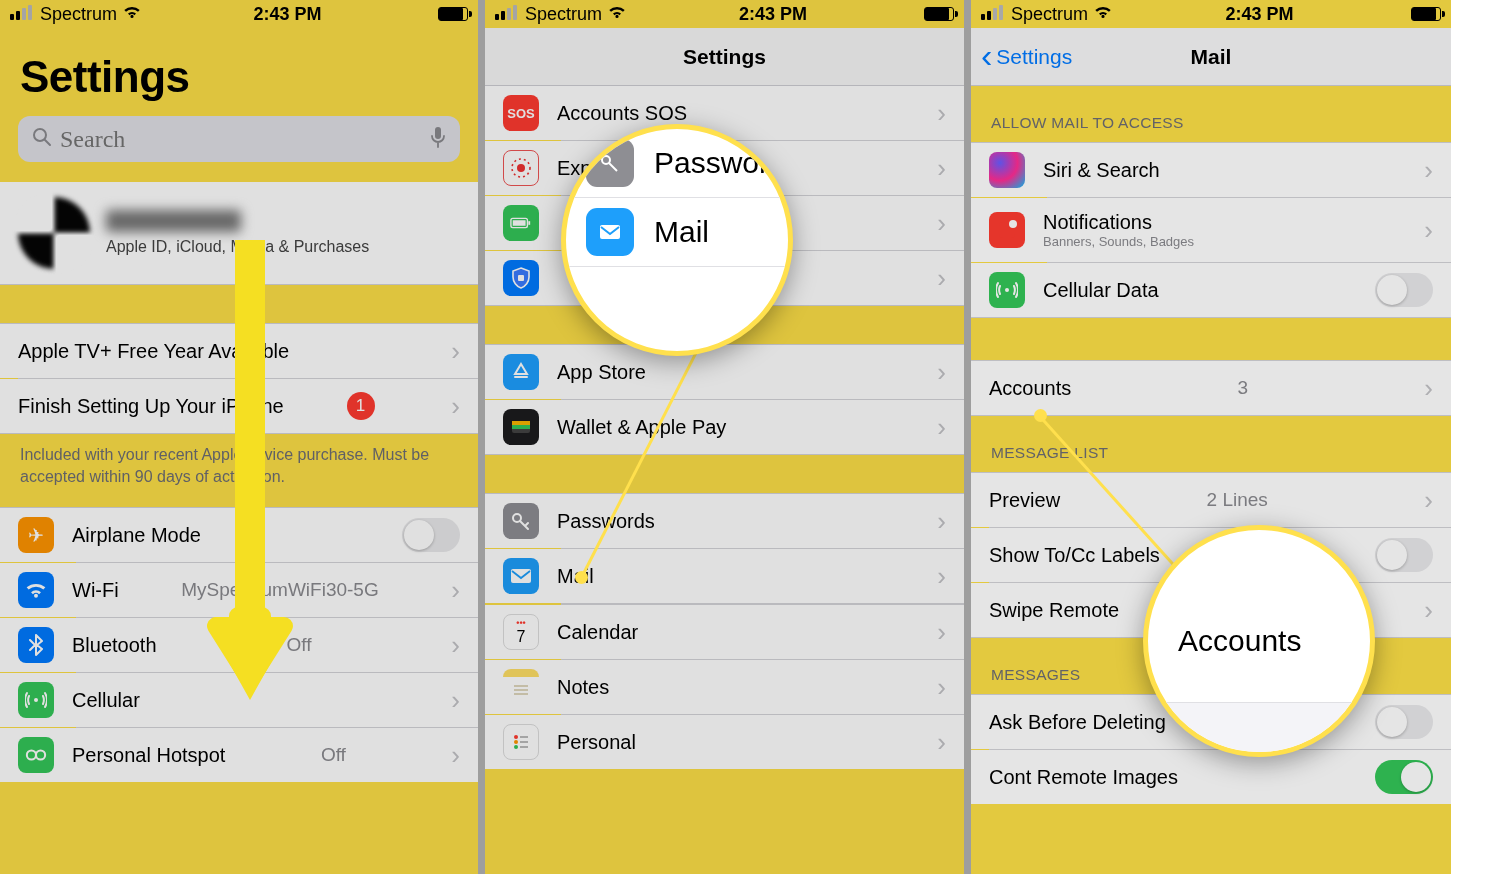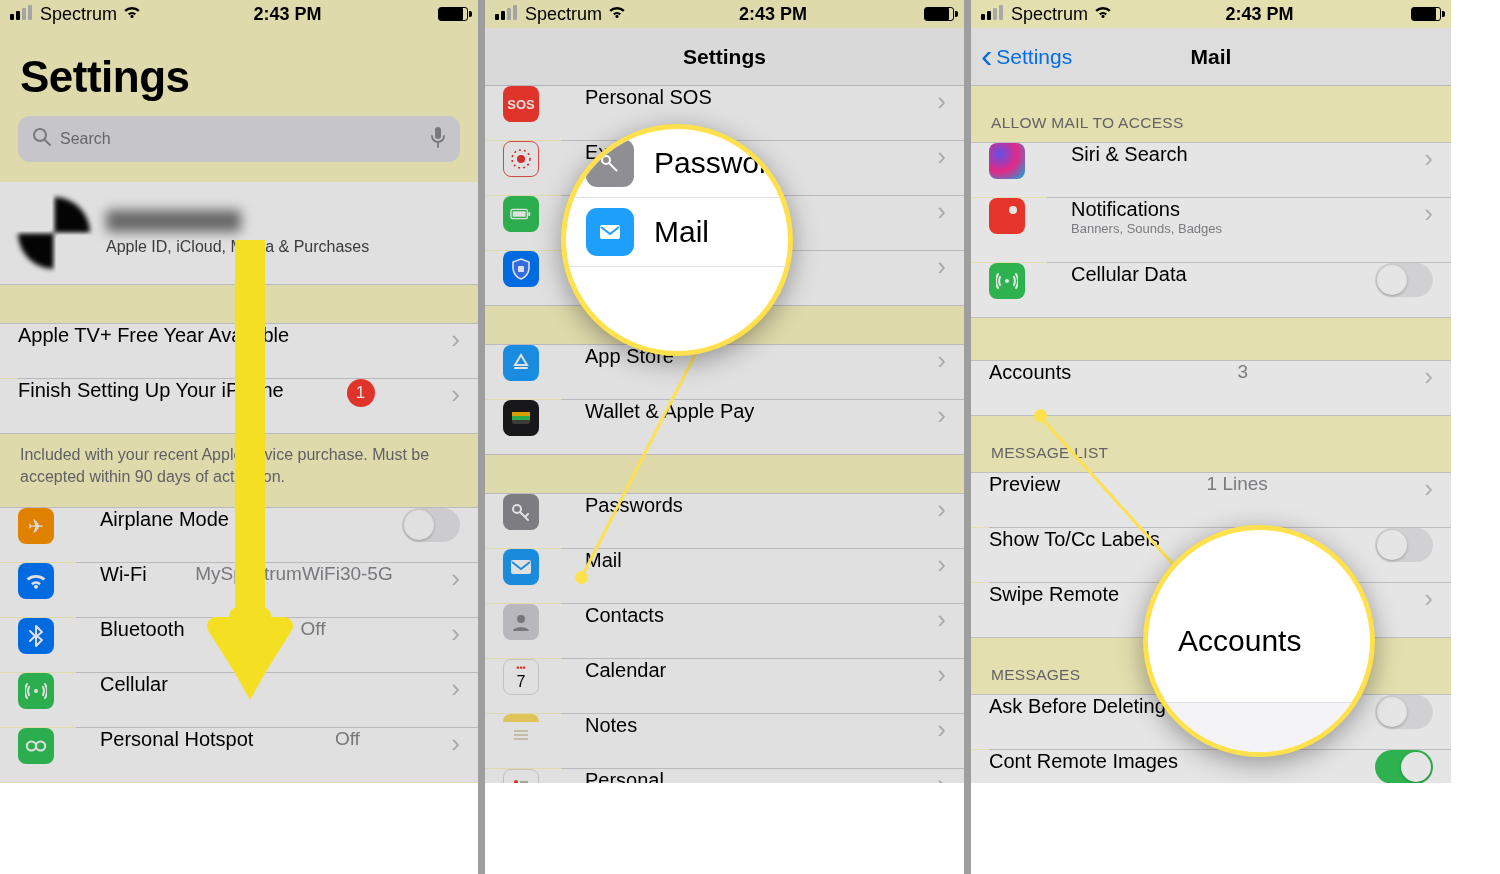--- a/index.html
+++ b/index.html
@@ -1,17 +1,17 @@
 <!DOCTYPE html>
 <html><head>
 <meta charset="utf-8">
 <style>
   * { box-sizing: border-box; margin: 0; padding: 0; font-family: -apple-system, "Helvetica Neue", Arial, sans-serif; }
   body { background: #fff; width: 1500px; height: 874px; overflow: hidden; display: flex; }
-  .phone { position: relative; height: 783px; overflow: hidden; background: #fef9c3; }
+  .phone { position: relative; height: 874px; overflow: hidden; background: #fde047; }
   .phone.dim::after { content: ""; position: absolute; inset: 0; background: rgba(0,0,0,0.12); pointer-events: none; }
   .p1 { width: 478px; }
   .p2 { width: 479px; }
   .p3 { width: 480px; }
   .p3bg { position:absolute; inset:0; background: rgba(0,0,0,0.10); z-index:5; pointer-events:none;}
   
   .seam { width: 7px; background: #9e9e9e; height: 874px; }
 
   
   .status { height: 28px; display: flex; align-items: center; justify-content: space-between; padding: 0 10px; font-size: 18px; font-weight: 500; color: #000; }
@@ -19,24 +19,24 @@
   .bars span { display:inline-block; width:4px; margin-right:2px; background:#000; border-radius:1px; }
   .bars .b1{height:6px}.bars .b2{height:9px}.bars .b3{height:12px;background:#bbb}.bars .b4{height:15px;background:#bbb}
   .wifi { font-size:17px; }
   .battery { width:30px;height:14px;border:1.5px solid #000;border-radius:3px;position:relative;margin-left:4px;}
   .battery::after{content:"";position:absolute;right:-5px;top:3px;width:3px;height:6px;background:#000;border-radius:0 2px 2px 0;}
   .battery i{display:block;background:#000;height:100%;width:85%;border-radius:1px;}
 
   
   .bigtitle { font-size: 44px; font-weight: 700; padding: 24px 20px 14px; letter-spacing: -0.5px; }
   .search { margin: 0 18px 20px; background:#e1e1e6; border-radius:12px; height:46px; display:flex; align-items:center; padding:0 14px; color:#7d7d82; font-size:20px; gap:8px;}
-  .search input { border:0;background:transparent;flex:1;font-size:16px;color:#333;outline:none;}
+  .search input { border:0;background:transparent;flex:1;font-size:24px;color:#333;outline:none;font-family:Liberation Serif, serif;}
   .search .mic{margin-left:auto;color:#7d7d82;font-size:20px}
 
-  .cell { background:#fff; display:flex; min-height:54px; padding:0 18px; font-size:20px; color:#000; position:relative;gap:28px; }
+  .cell { background:#fff; display:flex; align-items:center; min-height:54px; padding:0 18px; font-size:20px; color:#000; position:relative; }
   .cell .chev{ margin-left:auto;color:#c3c3c7; font-size:26px; padding-left:10px;}
   .cell .chev::before { content:"›"; }
   .sep { height:1px;background:#d4d4d9;margin-left:76px;}
   .sepfull { height:1px;background:#d4d4d9;}
   .groupnote{ color:#6e6e73; font-size:16px; padding:10px 20px 20px; line-height:1.35;}
   .section-header { color:#6e6e73; font-size:15.5px; letter-spacing:0.3px; padding: 28px 20px 10px; text-transform: uppercase; }
   .righttext{ color:#8a8a8f; font-size:19px; margin-left:auto;}
   .badge{ background:#ff3b30;color:#fff;border-radius:20px;min-width:28px;height:28px;display:flex;align-items:center;justify-content:center;font-size:17px;margin-left:auto;margin-right:4px;}
   .toggle{ width:58px;height:34px;background:#e9e9eb;border-radius:20px;position:relative;margin-left:auto;}
   .toggle::after{content:"";width:30px;height:30px;background:#fff;border-radius:50%;position:absolute;top:2px;left:2px;box-shadow:0 1px 3px rgba(0,0,0,0.25)}
@@ -217,21 +217,21 @@
           <i></i>
         </div>
       </div>
   </div>
   <div class="nav">
     <span>Settings</span>
   </div>
 
   <div class="cell">
     <span class="icon c-red" style="font-size:13px;font-weight:700">SOS</span>
-    <span>Personal SOS</span>
+    <span>Accounts SOS</span>
       <span class="chev"></span>
   </div>
     <div class="sep"></div>
   <div class="cell">
     <span class="icon" style="background:#fff;border:1px solid #e55">
         <svg viewBox="0 0 22 22">
           <circle cx="11" cy="11" r="4" fill="#e33"></circle>
           <g stroke="#e33" stroke-width="1.6">
             <circle cx="11" cy="11" r="9" fill="none" stroke-dasharray="2 3"></circle>
           </g>
@@ -305,30 +305,20 @@
     <span class="icon" style="background:#1e9ffb">
         <svg viewBox="0 0 22 16">
           <rect x="1" y="1" width="20" height="14" rx="2" fill="#fff"></rect>
           <path d="M2 3l9 7 9-7" stroke="#1e9ffb" stroke-width="1.8" fill="none"></path>
         </svg>
       </span>
     <span>Mail</span>
       <span class="chev"></span>
   </div>
     <div class="sep"></div>
-  <div class="cell">
-    <span class="icon c-ltgray">
-        <svg viewBox="0 0 22 22">
-          <circle cx="11" cy="8" r="4" fill="#888"></circle>
-          <path d="M3 20c1-5 15-5 16 0z" fill="#888"></path>
-        </svg>
-      </span>
-    <span>Contacts</span>
-      <span class="chev"></span>
-  </div>
     <div class="sep"></div>
   <div class="cell">
     <span class="icon" style="background:#fff;border:1px solid #ddd;color:#ff3b30;flex-direction:column;font-size:9px">
         <div style="color:#ff3b30;font-weight:600">•••</div>
         <div style="color:#000;font-size:16px;font-weight:500">7</div>
       </span>
     <span>Calendar</span>
       <span class="chev"></span>
   </div>
     <div class="sep"></div>
@@ -447,21 +437,21 @@
     <span>Accounts</span>
     <span class="righttext">3</span>
     <span class="chev"></span>
   </div>
   <div class="sepfull"></div>
 
   <div class="section-header">MESSAGE LIST</div>
   <div class="sepfull"></div>
   <div class="cell">
     <span>Preview</span>
-    <span class="righttext">1 Lines</span>
+    <span class="righttext">2 Lines</span>
     <span class="chev"></span>
   </div>
     <div class="sep" style="margin-left:18px"></div>
   <div class="cell">
     <span>Show To/Cc Labels</span>
     <span class="toggle"></span>
   </div>
     <div class="sep" style="margin-left:18px"></div>
   <div class="cell">
     <span>Swipe Remote</span>

